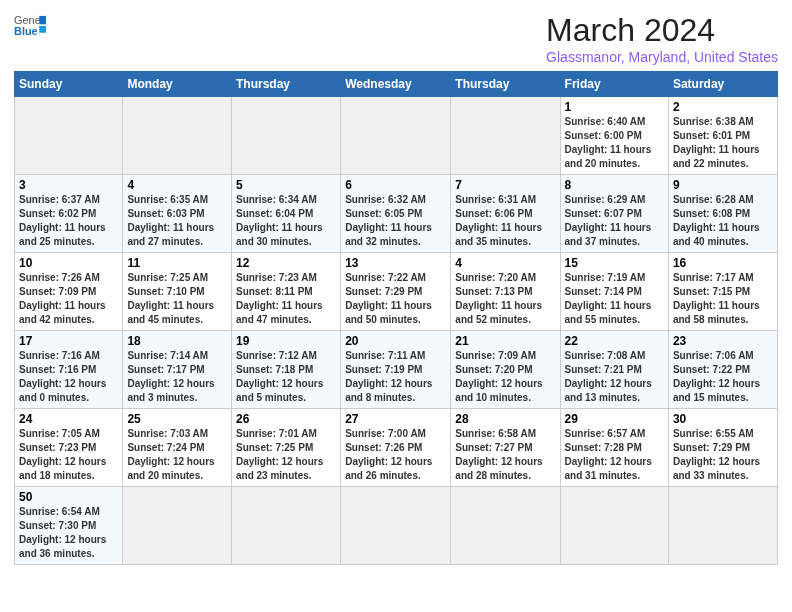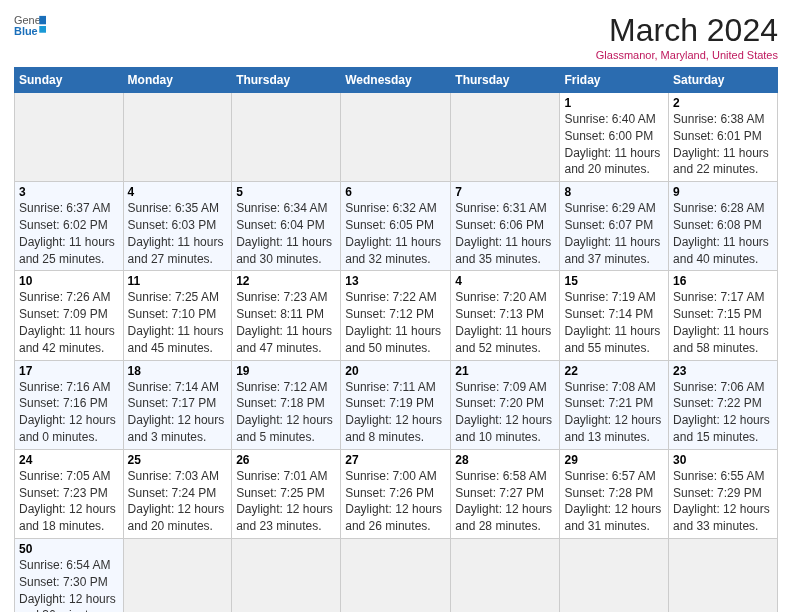--- a/index.html
+++ b/index.html
@@ -23,30 +23,29 @@
     .logo {
       display: flex;
       align-items: center;
       gap: 4px;
     }
     .logo-icon {
       width: 32px;
       height: 28px;
     }
     .title-block {
-      text-align: right;
     }
     .cal-title {
       font-size: 32px;
       font-weight: normal;
       color: #222;
     }
     .cal-subtitle {
-      font-size: 11px;
-      color: #be185d;
+      font-size: 14px;
+      color: #8b5cf6;
     }
     table {
       width: 100%;
       border-collapse: collapse;
       font-size: 10.5px;
     }
     thead tr th {
       background: #2b6cb0;
       color: #fff;
       padding: 5px 4px;
@@ -63,23 +62,24 @@
       min-height: 70px;
       height: 70px;
     }
     .day-num {
       font-size: 12px;
       font-weight: bold;
       display: block;
       margin-bottom: 1px;
     }
     .day-info {
-      font-size: 12px;
+      font-size: 10px;
       color: #333;
       line-height: 1.4;
+      font-weight: bold;
     }
     .empty {
       background: #f9f9f9;
     }
     tbody tr:nth-child(odd) td {
       background: #fff;
     }
     tbody tr:nth-child(even) td {
       background: #f4f8ff;
     }
@@ -197,21 +197,21 @@
           </td>
           <td>
             <span class="day-num">12</span>
             <div class="day-info">Sunrise: 7:23 AM
 Sunset: 8:11 PM
 Daylight: 11 hours and 47 minutes.</div>
           </td>
           <td>
             <span class="day-num">13</span>
             <div class="day-info">Sunrise: 7:22 AM
-Sunset: 7:12 PM
+Sunset: 7:29 PM
 Daylight: 11 hours and 50 minutes.</div>
           </td>
           <td>
             <span class="day-num">4</span>
             <div class="day-info">Sunrise: 7:20 AM
 Sunset: 7:13 PM
 Daylight: 11 hours and 52 minutes.</div>
           </td>
           <td>
             <span class="day-num">15</span>

